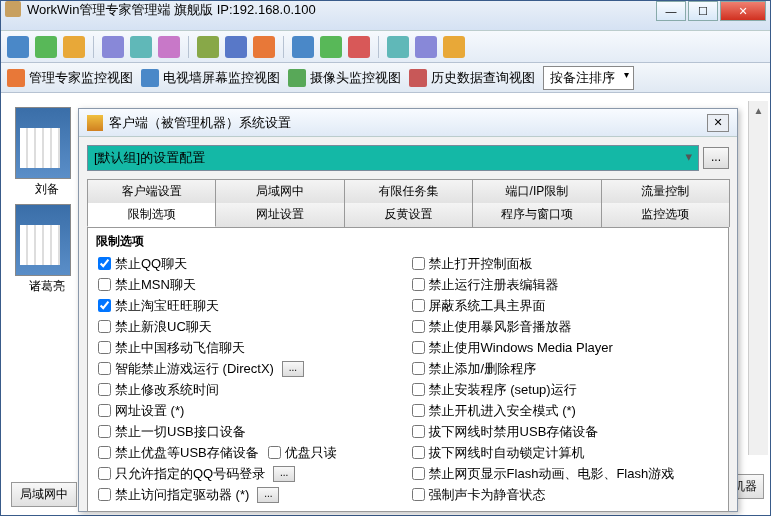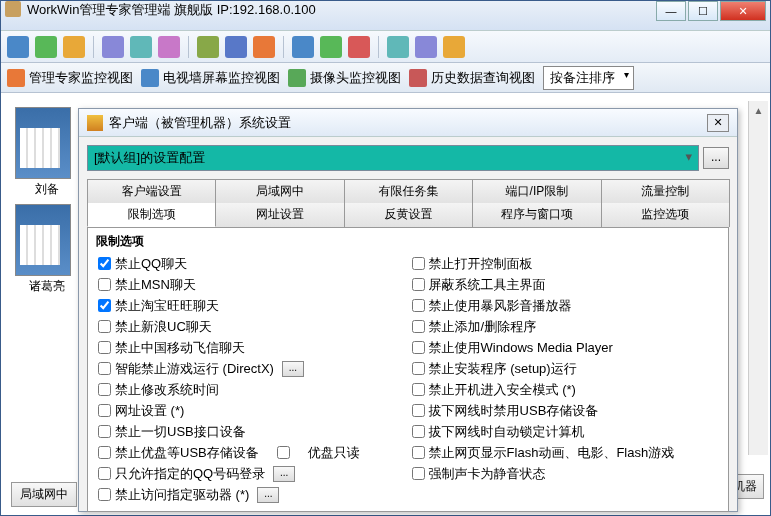--- a/index.html
+++ b/index.html
@@ -48,21 +48,21 @@
 .tabrow2 .tab { border-top: none; }
 .tab.active { background: #fff; border-bottom: 1px solid #fff; position: relative; z-index: 2; }
 
 .panel { margin: 0 8px 8px 8px; border: 1px solid #999; background: #fff; padding: 2px 0 6px 0; }
 .panel-title { font-size: 12px; padding: 3px 8px; font-weight: bold; }
 .optgrid { display: flex; }
 .optcol { width: 49%; padding: 0 4px 0 10px; }
 .opt { display: flex; align-items: center; height: 21px; font-size: 13px; gap: 4px; }
 .opt input { margin: 0; }
 .smallbtn { width: 22px; height: 16px; border: 1px solid #888; background: linear-gradient(#f8f8f8,#ddd); margin-left: 4px; text-align: center; line-height: 12px; font-size: 10px; }
-.extra-cb { display: flex; align-items: center; font-size: 13px; gap: 18px; margin-left: 14px; }
+.extra-cb { display: flex; align-items: center; font-size: 13px; gap: 4px; margin-left: 5px; }
 
 .rightstrip { position: absolute; right: 2px; top: 100px; width: 20px; bottom: 60px; background: #f0f0f0; border-left: 1px solid #ccc; display: flex; align-items: flex-start; justify-content: center; }
 .rightstrip .up { margin-top: 4px; font-size: 10px; color: #666; }
 .bottomright { position: absolute; right: 6px; bottom: 16px; font-size: 12px; background: linear-gradient(#f8f8f8,#e0e0e0); border: 1px solid #999; padding: 3px 6px; }
 </style>
 </head>
 <body>
 
 <div class="main-window">
   <div class="titlebar">
@@ -228,33 +228,37 @@
             <span class="smallbtn">...</span>
           </div>
         </div>
       <div class="optcol" id="optright">
           <div class="opt">
             <input type="checkbox" style="">
             <span>禁止打开控制面板</span>
           </div>
           <div class="opt">
             <input type="checkbox" style="">
+            <span>禁止运行注册表编辑器</span>
+          </div>
+          <div class="opt">
+            <input type="checkbox" style="">
             <span>屏蔽系统工具主界面</span>
           </div>
           <div class="opt">
             <input type="checkbox" style="">
             <span>禁止使用暴风影音播放器</span>
           </div>
           <div class="opt">
             <input type="checkbox" style="">
+            <span>禁止使用Windows Media Player</span>
+          </div>
+          <div class="opt">
+            <input type="checkbox" style="">
             <span>禁止添加/删除程序</span>
-          </div>
-          <div class="opt">
-            <input type="checkbox" style="">
-            <span>禁止使用Windows Media Player</span>
           </div>
           <div class="opt">
             <input type="checkbox" style="">
             <span>禁止安装程序 (setup)运行</span>
           </div>
           <div class="opt">
             <input type="checkbox" style="">
             <span>禁止开机进入安全模式 (*)</span>
           </div>
           <div class="opt">

